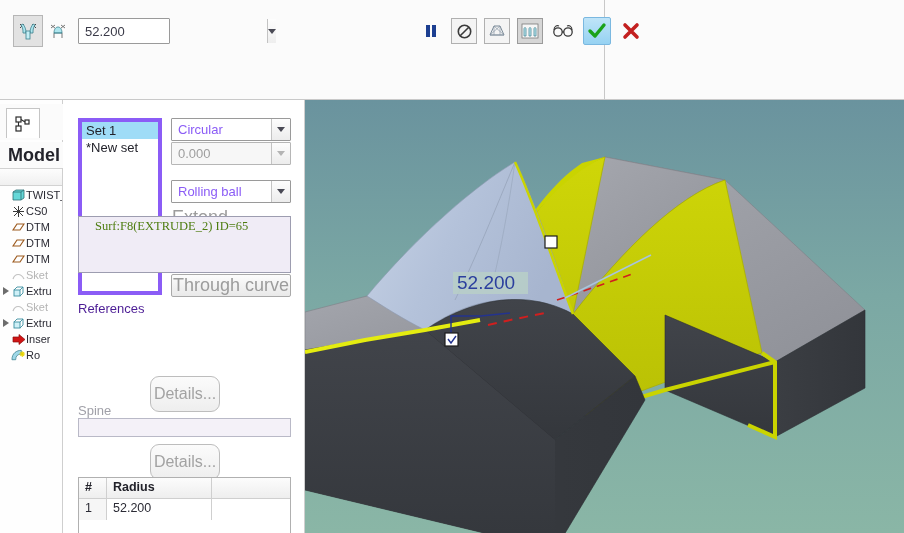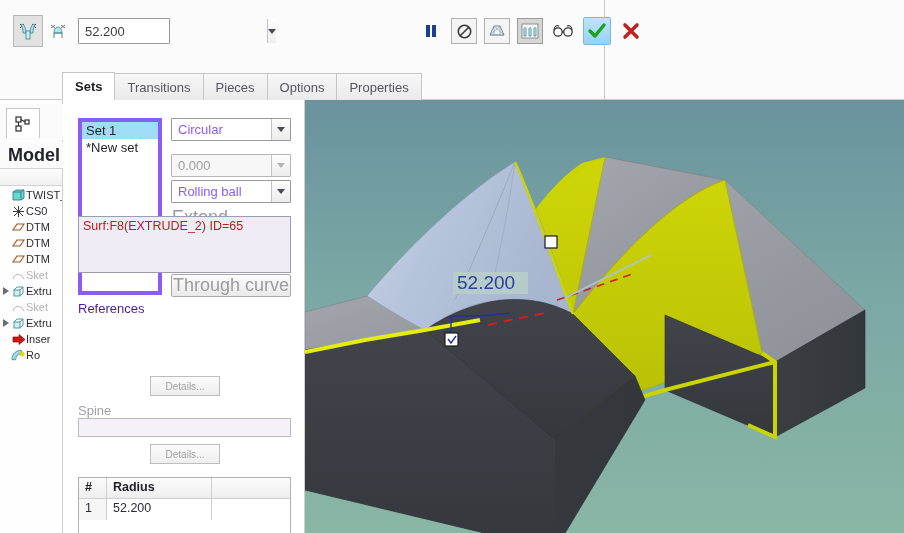--- a/index.html
+++ b/index.html
@@ -176,32 +176,32 @@
 
   .sect-label {
     position: absolute; font-size: 13px; color: #4c1d95;
   }
   .sect-label.dim { color: #a0a0a8; }
   #refs-box {
     position: absolute; left: 78px; top: 216px;
     width: 213px; height: 57px;
     background: #f0ecf6; border: 1px solid #9d9db0;
   }
-  .ref-line { padding: 1px 4px; font-size: 12.5px; color: #b91c1c; line-height: 16px; }
+  .ref-line { padding: 1px 16px; font-size: 12.5px; color: #4d7c0f; line-height: 16px; font-family: Liberation Serif, serif; }
   #spine-box {
     position: absolute; left: 78px; top: 418px;
     width: 213px; height: 19px;
     background: #f4f1f8; border: 1px solid #b9b9c7;
   }
   .det-btn {
-    position: absolute; width: 70px; height: 20px;
+    position: absolute; width: 70px; height: 36px;
     display: flex; align-items: center; justify-content: center;
-    border: 1px solid #bdbdbd; border-radius: 0;
+    border: 1px solid #bdbdbd; border-radius: 9px;
     background: linear-gradient(to bottom,#fbfbfb,#eeeeee);
-    font-size: 10px; color: #a2a2a2;
+    font-size: 16px; color: #a2a2a2;
   }
   #rtable {
     position: absolute; left: 78px; top: 477px;
     width: 213px; height: 56px;
     background: #fff; border: 1px solid #b0b0b0; border-bottom: none;
   }
   .rt-row { display: flex; height: 21px; }
   .rt-head { background: linear-gradient(to bottom,#fcfcfc,#eeeeee); }
   .rt-c0 { width: 28px; border-right: 1px solid #cfcfcf; padding: 2px 6px; font-size: 12.5px; }
   .rt-c1 { width: 105px; border-right: 1px solid #cfcfcf; padding: 2px 6px; font-size: 12.5px; }
@@ -387,37 +387,20 @@
         </svg>
       </div>
       <div class="dico">
         <svg width="20" height="20" viewBox="0 0 20 20">
           <path d="M4 4 L16 16 M16 4 L4 16" stroke="#c32020" stroke-width="3.6" stroke-linecap="round"></path>
         </svg>
       </div>
     </div>
   </div>
 
-  <div id="tabs">
-    <div class="tab active">
-      <span>Sets</span>
-    </div>
-    <div class="tab">
-      <span>Transitions</span>
-    </div>
-    <div class="tab">
-      <span>Pieces</span>
-    </div>
-    <div class="tab">
-      <span>Options</span>
-    </div>
-    <div class="tab">
-      <span>Properties</span>
-    </div>
-  </div>
 
   <div id="tree-panel"></div>
 
   <div id="tree-tabstrip"></div>
   <div class="tree-tab">
     <svg width="18" height="18" viewBox="0 0 18 18">
       <rect x="2" y="2" width="5" height="5" fill="none" stroke="#2b2b2b" stroke-width="1.2"></rect>
       <rect x="11" y="5" width="4" height="4" fill="none" stroke="#2b2b2b" stroke-width="1.2"></rect>
       <rect x="2" y="11" width="5" height="5" fill="none" stroke="#2b2b2b" stroke-width="1.2"></rect>
       <path d="M7 4.5 L11 7 M4.5 7 L4.5 11" stroke="#2b2b2b" stroke-width="1.1"></path>
@@ -554,21 +537,21 @@
       <div class="set-item">*New set</div>
     </div>
 
     <div class="ctl cbox" style="top:18px;">
       <span class="ctxt">Circular</span>
       <span class="cbtn">
         <span class="caret"></span>
       </span>
     </div>
 
-    <div class="ctl cbox disabled" style="top:54px;gap:28px;">
+    <div class="ctl cbox disabled" style="top:42px;gap:28px;">
       <span class="ctxt dim">0.000</span>
       <span class="cbtn">
         <span class="caret dim"></span>
       </span>
     </div>
 
     <div class="ctl cbox" style="top:80px;">
       <span class="ctxt">Rolling ball</span>
       <span class="cbtn">
         <span class="caret"></span>

